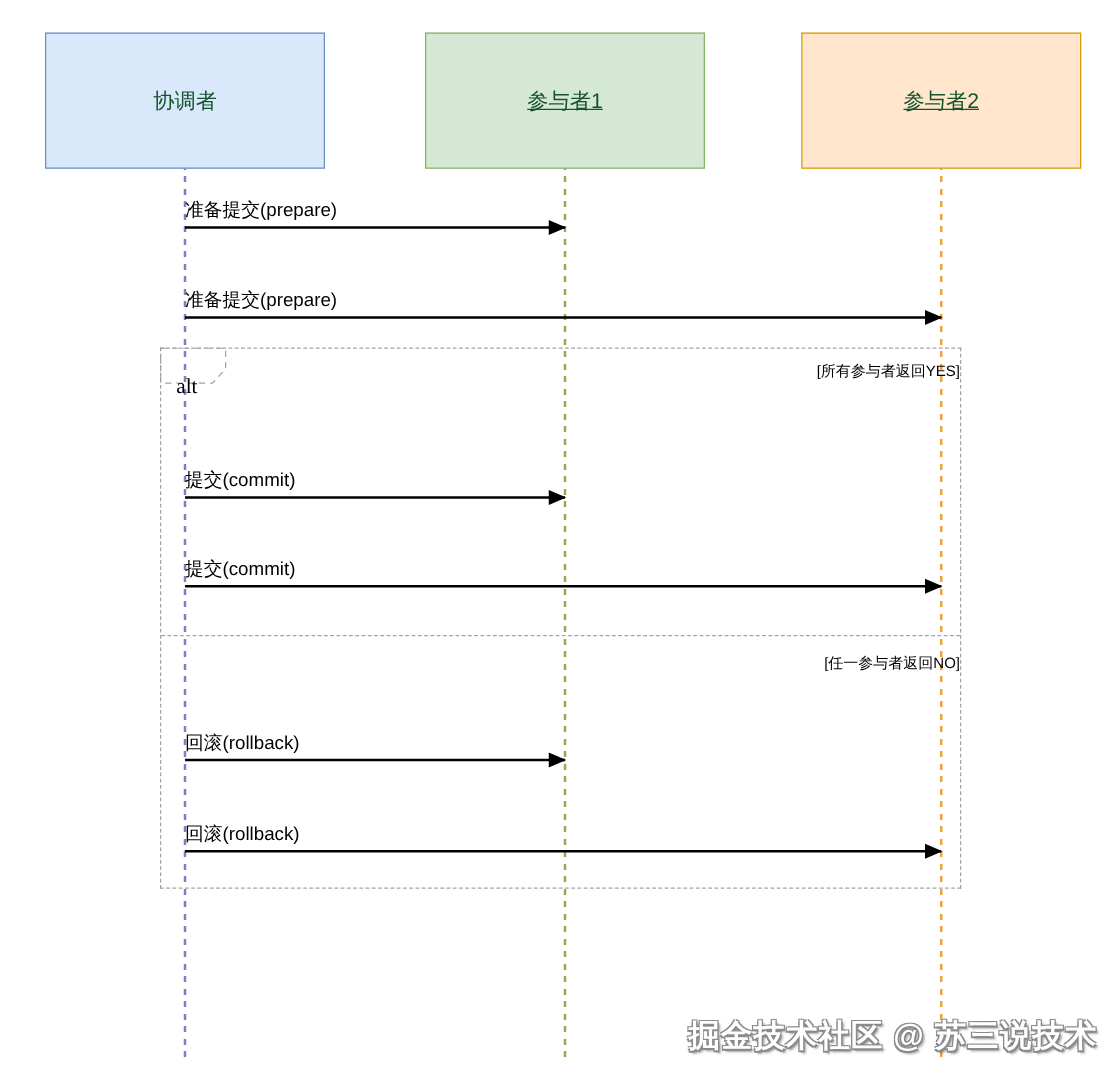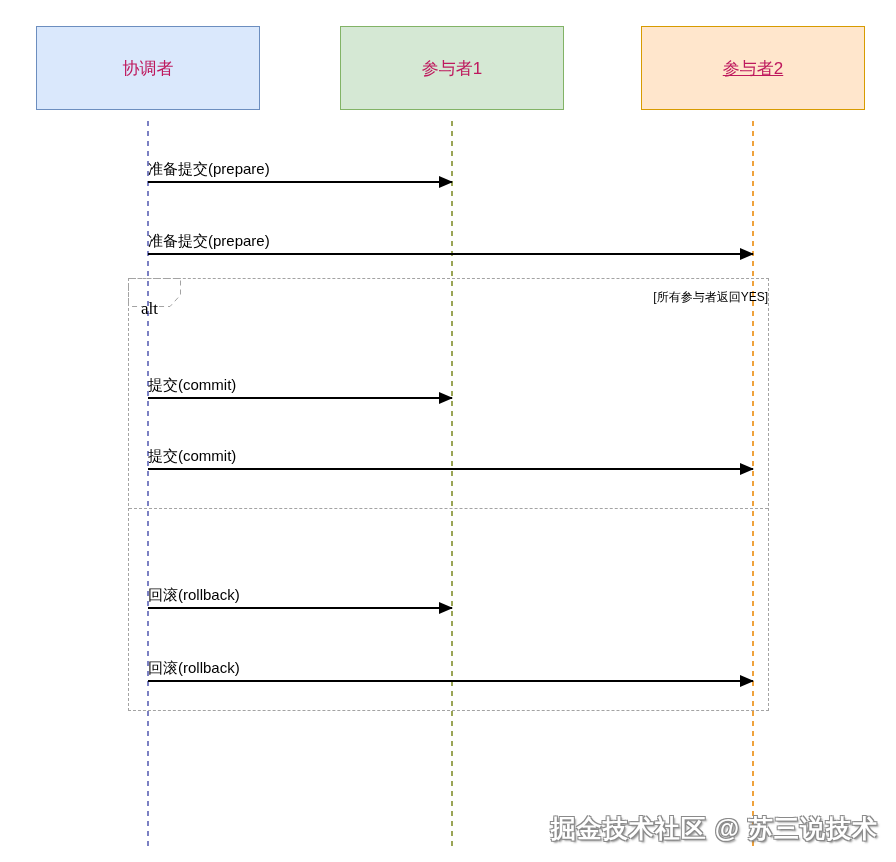--- a/index.html
+++ b/index.html
@@ -4,27 +4,27 @@
 <style>
   html, body { margin: 0; padding: 0; }
   body {
     width: 896px; height: 862px; position: relative; overflow: hidden;
     background: #ffffff; color: #000;
     font-family: "Liberation Sans", sans-serif;
   }
 
   
   .participant {
-    position: absolute; top: 26px; width: 224px; height: 84px;
+    position: absolute; top: 26px; width: 224px; height: 109px;
     box-sizing: border-box; border: 1px solid #888;
     display: flex; align-items: center; justify-content: center;
-    font-size: 17px; color: #be185d;
+    font-size: 17px; color: #14532d;
   }
   .participant.coordinator { left: 36px;  background: var(--coordinator-fill, #dae8fc); border-color: var(--coordinator-border, #6c8ebf); }
-  .participant.p1          { left: 340px; background: var(--participant1-fill, #d5e8d4); border-color: var(--participant1-border, #82b366); }
+  .participant.p1          { left: 340px; background: var(--participant1-fill, #d5e8d4); border-color: var(--participant1-border, #82b366); text-decoration: underline; }
   .participant.p2          { left: 641px; background: var(--participant2-fill, #ffe6cc); border-color: var(--participant2-border, #d79b00); text-decoration: underline; }
 
   
   .lifeline { position: absolute; top: 121px; height: 729px; width: 2px; }
   .lifeline.coordinator { left: 147px; background: repeating-linear-gradient(to bottom, var(--lifeline-coordinator, #7b80c3) 0 5px, transparent 5px 10px); }
   .lifeline.p1          { left: 451px; background: repeating-linear-gradient(to bottom, var(--lifeline-participant1, #9aa556) 0 5px, transparent 5px 10px); }
   .lifeline.p2          { left: 752px; background: repeating-linear-gradient(to bottom, var(--lifeline-participant2, #efa23c) 0 5px, transparent 5px 10px); }
 
   
   .message { position: absolute; left: 148px; }
@@ -81,20 +81,21 @@
   <span>参与者2</span>
 </div>
 
 <div class="alt-frame">
   <svg class="alt-tab" width="56" height="30" viewBox="0 0 56 30">
     <path d="M0.5,0.5 H52.5 V17 L42,28.5 H0.5 Z" fill="#ffffff" fill-opacity="0" stroke="#a3a3a3" stroke-width="1" stroke-dasharray="5,4"></path>
   </svg>
   <div class="alt-operator">alt</div>
   <div class="guard g1">[所有参与者返回YES]</div>
   <div class="divider"></div>
+  <div class="guard g2">[任一参与者返回NO]</div>
 </div>
 
 <div class="message short" style="top:159px">
   <div class="msg-label">准备提交(prepare)</div>
   <div class="msg-line">
       <span class="arrowhead"></span>
     </div>
 </div>
 
 <div class="message long" style="top:231px">

